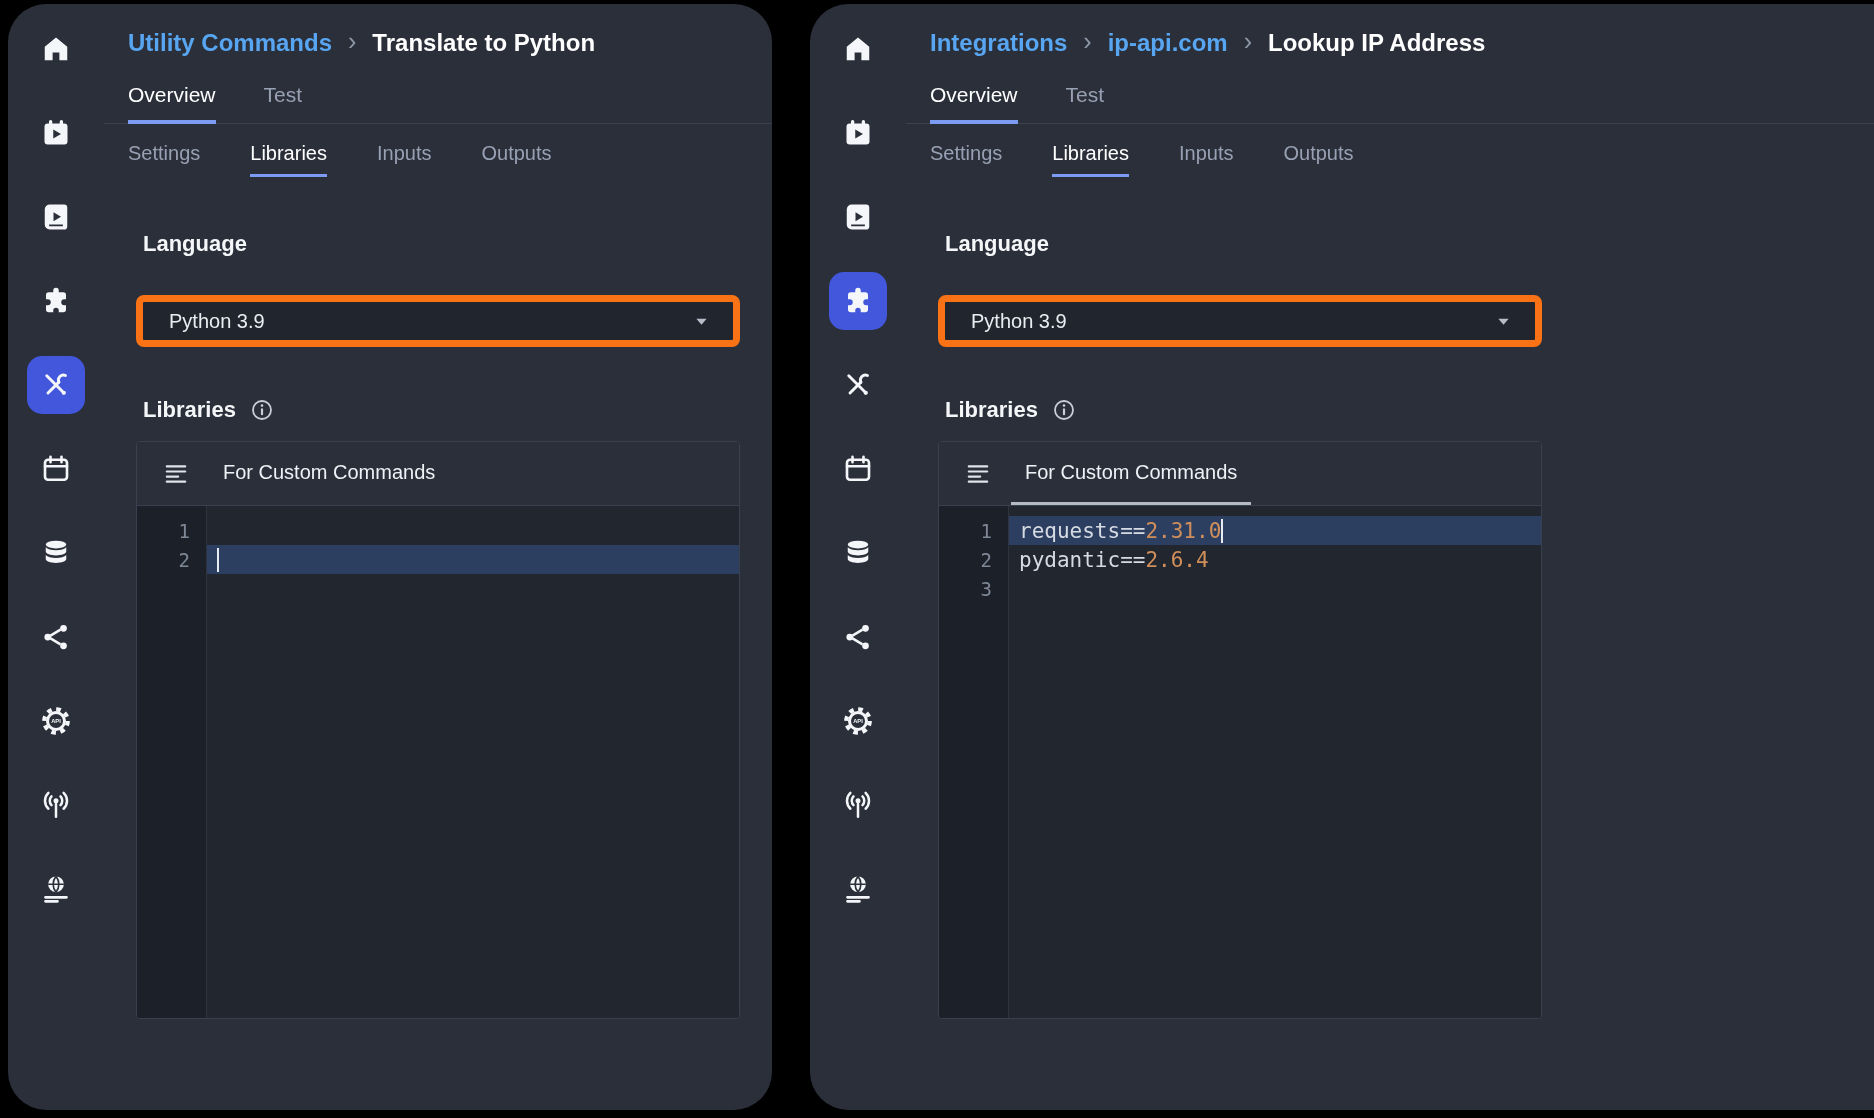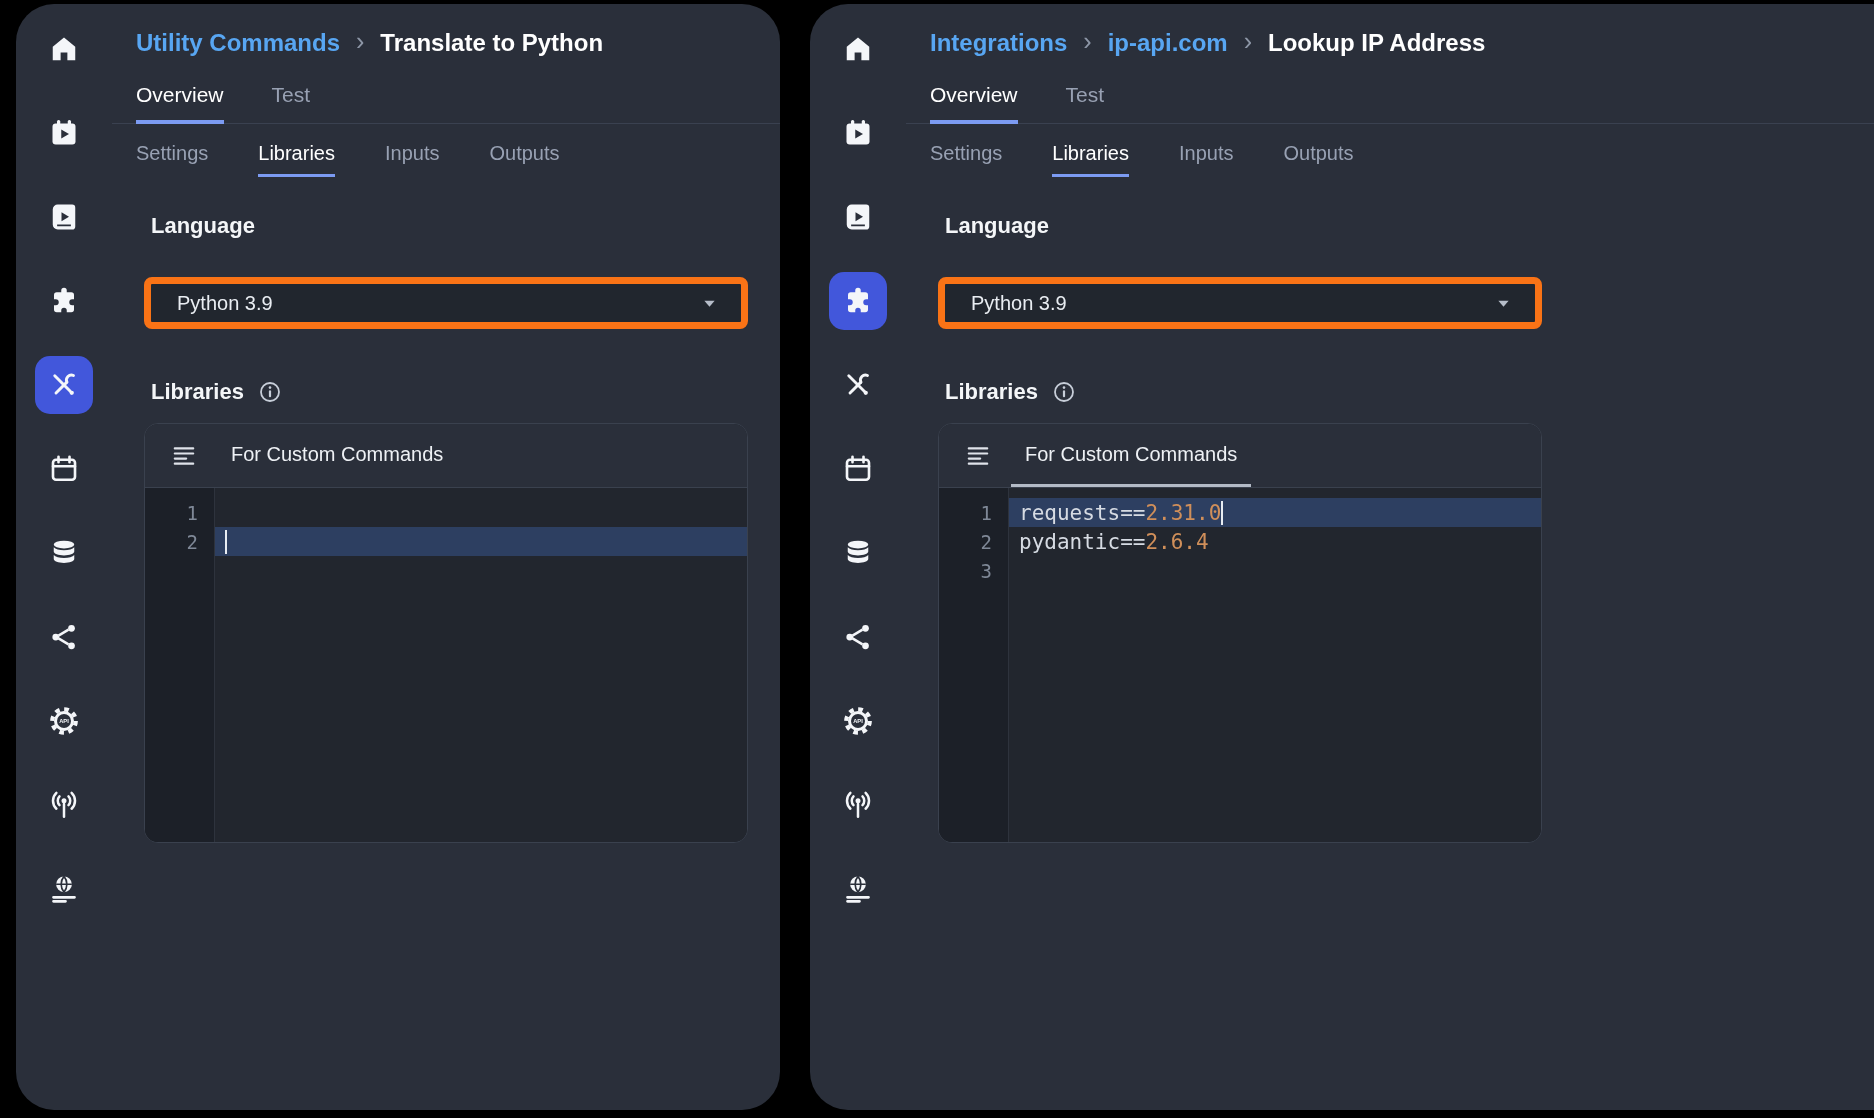--- a/index.html
+++ b/index.html
@@ -1,20 +1,20 @@
 <!DOCTYPE html>
 <html style="--accent: #7c9bf2; --link-blue: #58a6f2; --version-orange: #d08f5a; --active-icon-bg: #4257db; --line-highlight: #2d3f61;"><head>
 <meta charset="utf-8">
 <style>
   *{margin:0;padding:0;box-sizing:border-box}
   html,body{width:1874px;height:1118px;background:#000;overflow:hidden;
     font-family:"Liberation Sans",sans-serif;-webkit-font-smoothing:antialiased}
   .window{position:absolute;top:4px;height:1106px;background:#2a2f3a;border-radius:38px;
     display:flex;overflow:hidden}
-  #win1{left:16px;width:764px}
+  #win1{left:8px;width:764px}
   #win2{left:810px;width:1200px}
 
   
   .sidebar{flex:0 0 96px;display:flex;flex-direction:column;align-items:center;
     padding-top:16px;gap:26px}
   .side-item{width:58px;height:58px;border-radius:15px;display:flex;align-items:center;
     justify-content:center;color:#f4f6f9;flex:0 0 auto;cursor:pointer}
   .side-item.active{background:var(--active-icon-bg,#4257db)}
   .ic{width:30px;height:30px;display:block;color:#f4f6f9}
 
@@ -31,30 +31,30 @@
     margin-bottom:-1px;cursor:pointer}
   .tab.active{color:#fff;border-bottom-color:var(--accent,#7c9bf2)}
 
   .subtabs-row{display:flex;gap:50px;padding:18px 24px 0 24px}
   .subtab{font-size:20px;color:#98a1b3;padding-bottom:9px;border-bottom:3px solid transparent;cursor:pointer}
   .subtab.active{color:#fff;border-bottom-color:var(--accent,#7c9bf2)}
 
   .section{max-width:604px;margin-left:32px}
   .sec-heading{font-size:22px;color:#f4f6f8;font-weight:700}
   .heading-row{display:flex;align-items:center;gap:14px;margin-left:7px}
-  .lang-heading-row{margin-top:36px}
+  .lang-heading-row{margin-top:54px}
   .lib-heading-row{margin-top:50px}
   .info-ic{width:24px;height:24px;display:block;cursor:pointer}
 
   .dropdown{height:52px;background:#21262e;border:7px solid #f97316;border-radius:8px;
     display:flex;align-items:center;padding:0 22px 0 26px;margin-top:38px;cursor:pointer}
   .dropdown-value{font-size:20px;color:#e9edf2;flex:1}
   .chev{width:19px;height:19px;display:block}
 
-  .editor{margin-top:18px;height:420px;border:1px solid #3a414e;border-radius:14px;
+  .editor{margin-top:18px;height:578px;border:1px solid #3a414e;border-radius:4px;
     overflow:hidden;display:flex;flex-direction:column;background:#20242c}
   .editor-header{flex:0 0 64px;display:flex;align-items:stretch;background:#2a2f3a;
     border-bottom:1px solid #3a414e}
   .ic-lines{width:26px;height:26px;align-self:center;margin-left:26px;flex:0 0 auto}
   .editor-tab{display:flex;align-items:center;margin-left:20px;padding:0 14px;
     border-bottom:3px solid transparent;font-size:20px;color:#eef1f5;cursor:pointer}
   .editor-tab.active{border-bottom-color:#b3bac6}
 
   .code-body{flex:1;position:relative;background:#22262e;padding-top:10px;
     font-family:"DejaVu Sans Mono",monospace;cursor:text}

